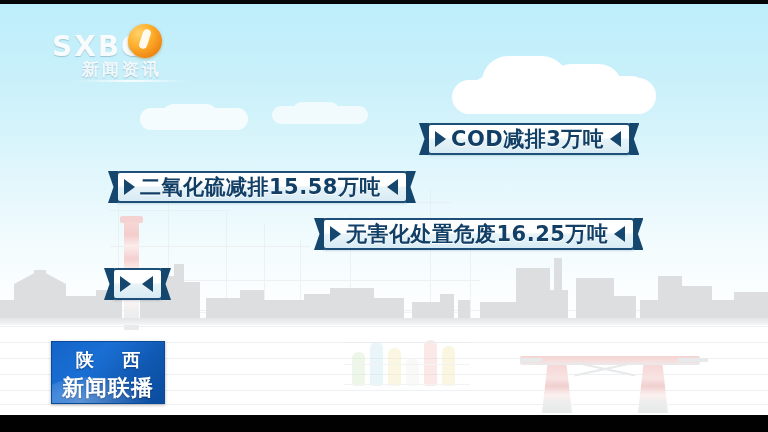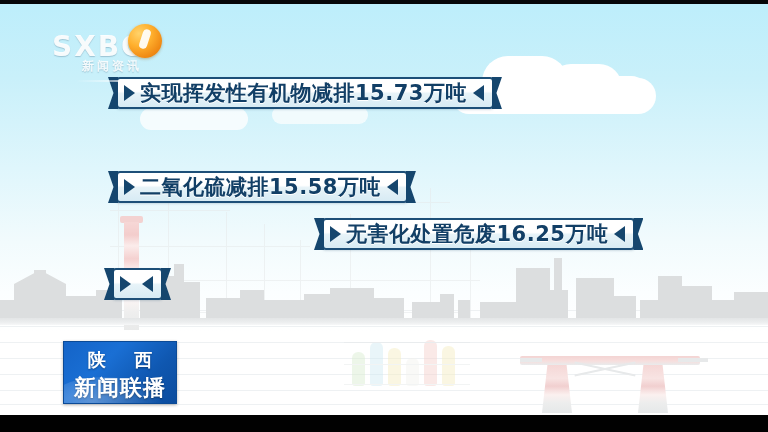--- a/index.html
+++ b/index.html
@@ -74,27 +74,27 @@
 
   
   .wm{position:absolute;left:52px;top:18px;width:132px;height:56px;}
   .wm-sxbc{position:absolute;left:0;top:8px;font-size:28px;font-weight:bold;letter-spacing:2px;
      color:rgba(255,255,255,.92);text-shadow:0 1px 1px rgba(120,160,180,.55);font-family:"DejaVu Sans",sans-serif;}
   .wm-ball{position:absolute;left:76px;top:2px;width:34px;height:34px;border-radius:50%;
      background:radial-gradient(circle at 32% 28%,#ffd36b 0%,#ffb02e 38%,#f08a14 72%,#d9760b 100%);
      box-shadow:0 1px 3px rgba(150,110,40,.45);}
   .wm-ball::after{content:"";position:absolute;left:13px;top:5px;width:8px;height:20px;background:#fff;
      border-radius:4px;transform:rotate(18deg);opacity:.92;}
-  .wm-sub{position:absolute;left:30px;top:36px;font-size:12px;font-weight:bold;letter-spacing:3px;
+  .wm-sub{position:absolute;left:30px;top:36px;font-size:17px;font-weight:bold;letter-spacing:3px;
      color:rgba(255,255,255,.85);text-shadow:0 1px 1px rgba(120,160,180,.5);}
   .wm-rule{position:absolute;left:24px;top:58px;width:112px;height:2px;
      background:linear-gradient(to right,rgba(255,255,255,0),rgba(255,255,255,.85),rgba(255,255,255,0));}
 
   
-  .bug{position:absolute;left:63px;top:337px;width:112px;height:61px;
+  .bug{position:absolute;left:51px;top:337px;width:112px;height:61px;
      background:linear-gradient(135deg,#1464c8 0%,#1a6fd4 35%,#0f57b0 70%,#0b4c9e 100%);
      border:1px solid #0b4a96;box-shadow:0 1px 3px rgba(0,0,0,.3);overflow:hidden;}
   .bug::after{content:"";position:absolute;left:-20px;bottom:-34px;width:120px;height:60px;border-radius:50%;
      background:radial-gradient(ellipse at 40% 40%,rgba(255,255,255,.30),rgba(255,255,255,0) 70%);}
   .bug-l1{position:absolute;left:0;top:6px;width:112px;text-align:center;color:#fff;font-size:18px;
      font-weight:bold;letter-spacing:11px;text-indent:11px;text-shadow:0 1px 2px rgba(0,0,0,.35);}
   .bug-l2{position:absolute;left:0;top:31px;width:112px;text-align:center;color:#fff;font-size:22px;
      font-weight:bold;letter-spacing:1px;text-shadow:0 1px 2px rgba(0,0,0,.4);}
 </style>
 </head>
@@ -201,26 +201,26 @@
     <div class="bridge">
       <div class="deck"></div>
       <div class="pier" style="left:22px;"></div>
       <div class="pier" style="left:118px;"></div>
       <div class="truss" style="left:54px;top:24px;width:62px;height:2px;transform:rotate(12deg);"></div>
       <div class="truss" style="left:54px;top:24px;width:62px;height:2px;transform:rotate(-12deg);"></div>
       <div class="truss" style="left:0px;top:14px;width:22px;height:4px;"></div>
       <div class="truss" style="left:158px;top:14px;width:30px;height:4px;"></div>
     </div>
 
-    <div class="banner" style="left:116px;top:73px;">
-      <span class="arrow-l"></span>
-      <span class="btxt">实现挥发性有机物减排15.73万吨</span>
-      <span class="arrow-r"></span>
-    </div>
-
+
+    <div class="banner" style="left:427px;top:119px;">
+      <span class="arrow-l"></span>
+      <span class="btxt">COD减排3万吨</span>
+      <span class="arrow-r"></span>
+    </div>
 
     <div class="banner" style="left:116px;top:167px;text-align:right;">
       <span class="arrow-l"></span>
       <span class="btxt">二氧化硫减排15.58万吨</span>
       <span class="arrow-r"></span>
     </div>
 
     <div class="banner" style="left:322px;top:214px;align-items:center;">
       <span class="arrow-l"></span>
       <span class="btxt">无害化处置危废16.25万吨</span>

